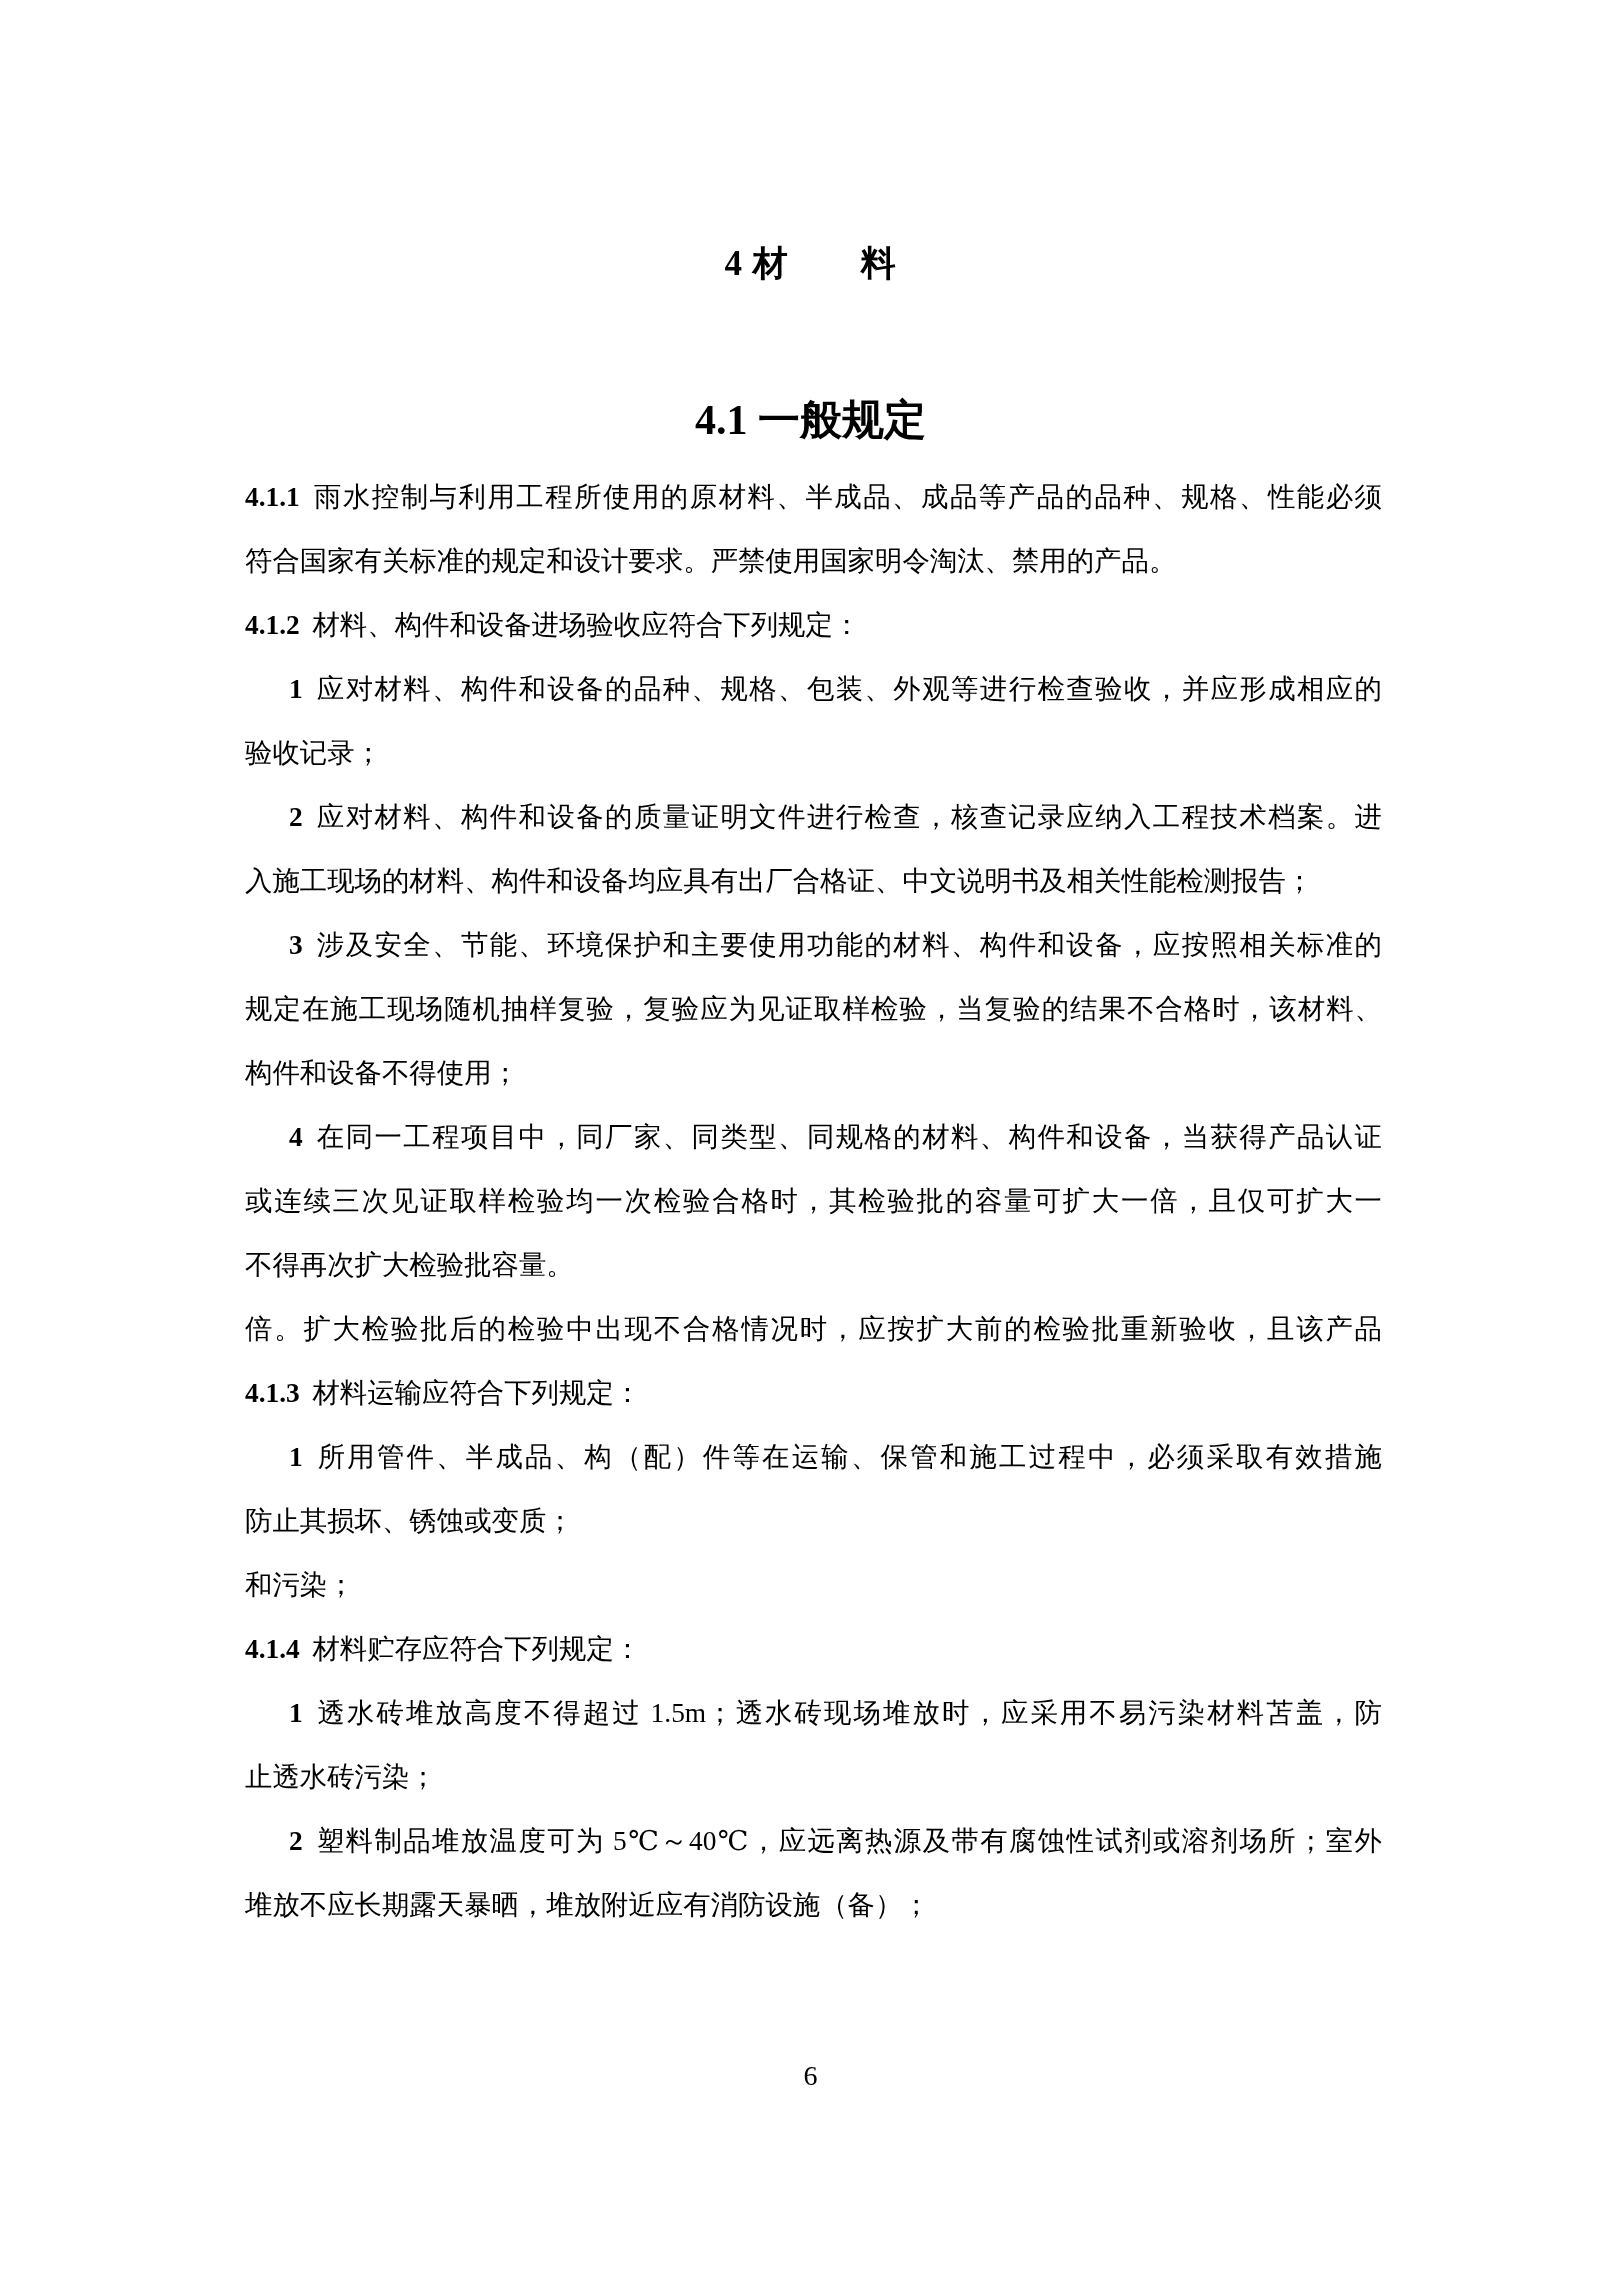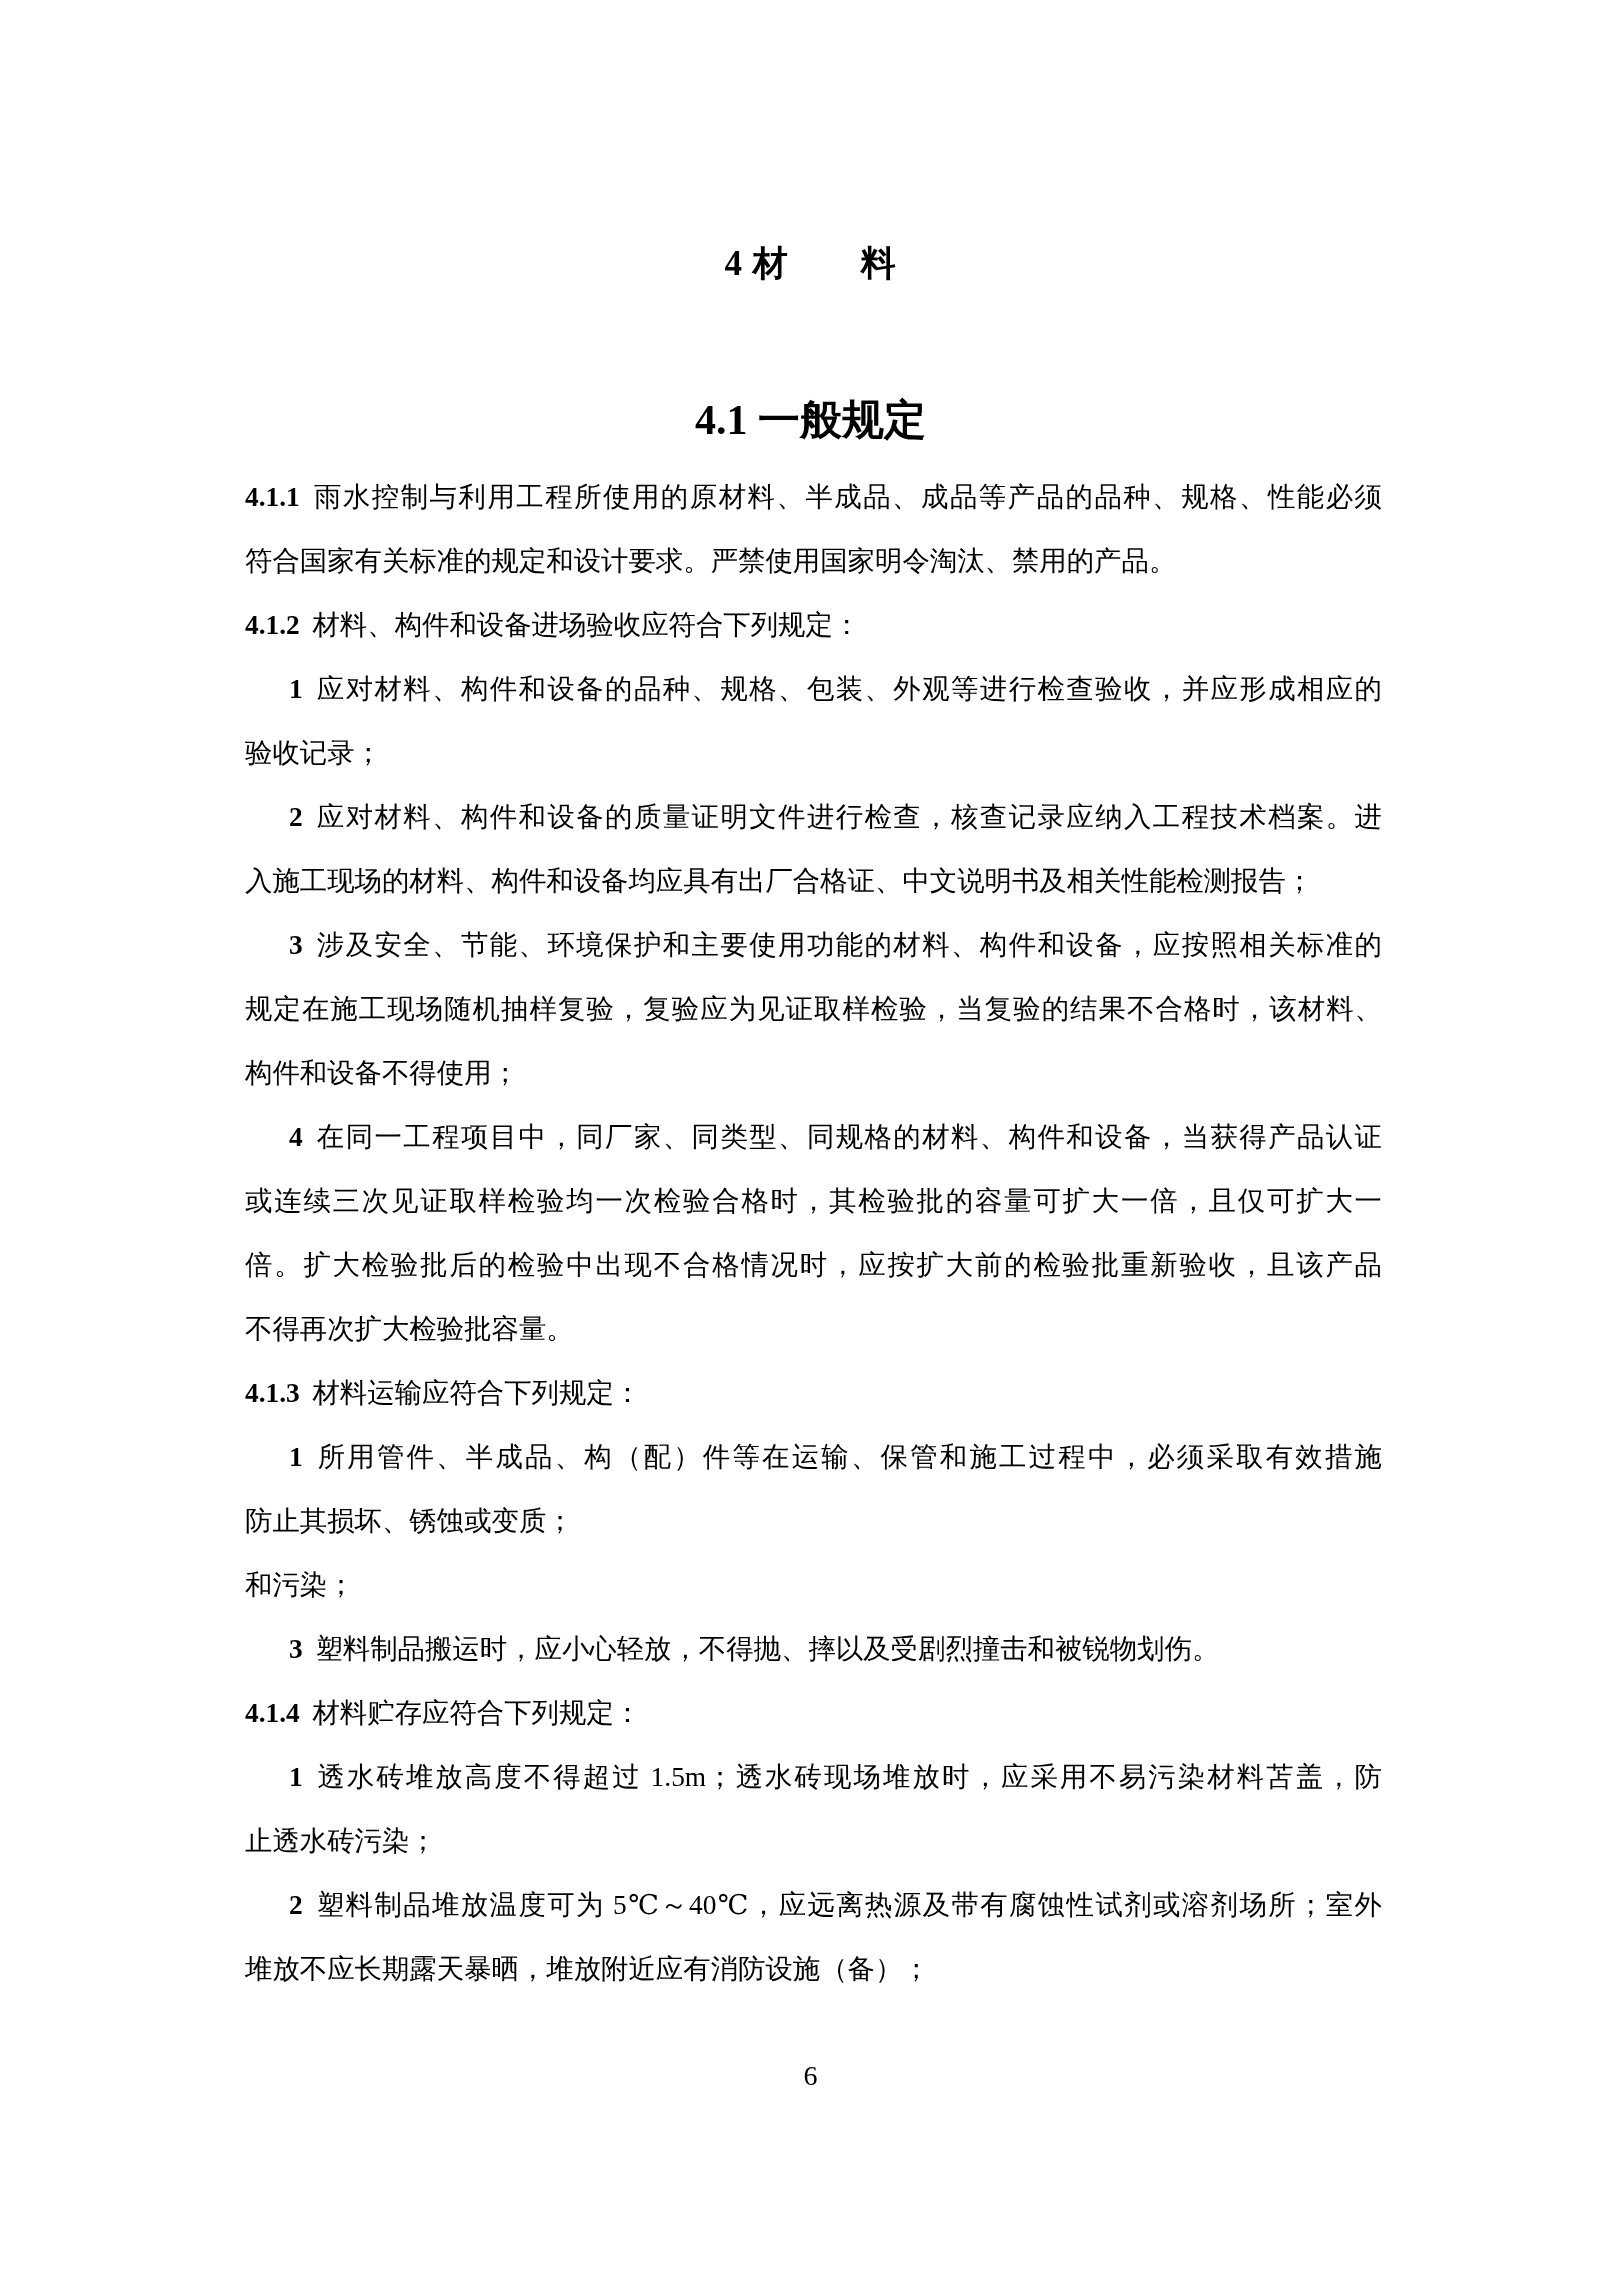--- a/index.html
+++ b/index.html
@@ -53,27 +53,26 @@
       <div class="line"><span class="num">4.1.2</span><span>材料、构件和设备进场验收应符合下列规定：</span></div>
       <div class="line indent justify"><span class="num">1</span><span>应对材料、构件和设备的品种、规格、包装、外观等进行检查验收，并应形成相应的</span></div>
       <div class="line"><span>验收记录；</span></div>
       <div class="line indent justify"><span class="num">2</span><span>应对材料、构件和设备的质量证明文件进行检查，核查记录应纳入工程技术档案。进</span></div>
       <div class="line"><span>入施工现场的材料、构件和设备均应具有出厂合格证、中文说明书及相关性能检测报告；</span></div>
       <div class="line indent justify"><span class="num">3</span><span>涉及安全、节能、环境保护和主要使用功能的材料、构件和设备，应按照相关标准的</span></div>
       <div class="line justify"><span>规定在施工现场随机抽样复验，复验应为见证取样检验，当复验的结果不合格时，该材料、</span></div>
       <div class="line"><span>构件和设备不得使用；</span></div>
       <div class="line indent justify"><span class="num">4</span><span>在同一工程项目中，同厂家、同类型、同规格的材料、构件和设备，当获得产品认证</span></div>
       <div class="line justify"><span>或连续三次见证取样检验均一次检验合格时，其检验批的容量可扩大一倍，且仅可扩大一</span></div>
+      <div class="line"><span>不得再次扩大检验批容量。</span></div>
       <div class="line justify"><span>倍。扩大检验批后的检验中出现不合格情况时，应按扩大前的检验批重新验收，且该产品</span></div>
-      <div class="line"><span>不得再次扩大检验批容量。</span></div>
       <div class="line"><span class="num">4.1.3</span><span>材料运输应符合下列规定：</span></div>
       <div class="line indent justify"><span class="num">1</span><span>所用管件、半成品、构（配）件等在运输、保管和施工过程中，必须采取有效措施</span></div>
       <div class="line"><span>防止其损坏、锈蚀或变质；</span></div>
       <div class="line"><span>和污染；</span></div>
-      <div class="line indent"><span class="num">3</span><span>塑料制品搬运时，应小心轻放，不得抛、摔以及受剧烈撞击和被锐物划伤。</span></div>
       <div class="line"><span class="num">4.1.4</span><span>材料贮存应符合下列规定：</span></div>
       <div class="line indent justify"><span class="num">1</span><span>透水砖堆放高度不得超过 1.5m；透水砖现场堆放时，应采用不易污染材料苫盖，防</span></div>
       <div class="line"><span>止透水砖污染；</span></div>
       <div class="line indent justify"><span class="num">2</span><span>塑料制品堆放温度可为 5℃～40℃，应远离热源及带有腐蚀性试剂或溶剂场所；室外</span></div>
       <div class="line"><span>堆放不应长期露天暴晒，堆放附近应有消防设施（备）；</span></div>
     </main>
 
   <div class="page-number">6</div>
 
 </div>

